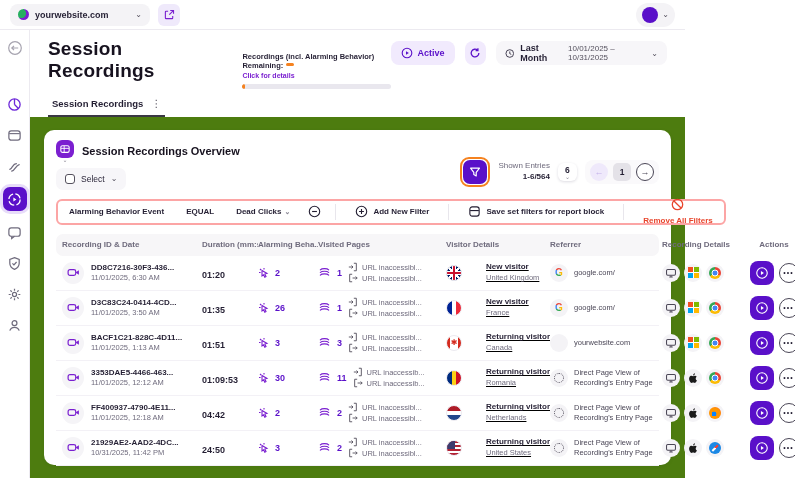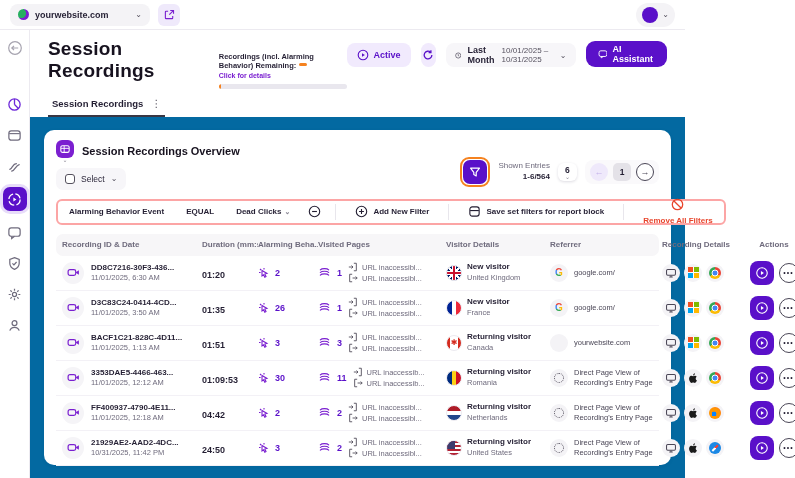--- a/index.html
+++ b/index.html
@@ -43,21 +43,21 @@
   .date-pill { display:flex; align-items:center; gap:6px; background:#f7f6f9; border-radius:8px; height:24px; padding:0 9px; cursor:pointer; }
   .date-preset { font-size:9px; font-weight:700; color:#241f33; }
   .date-range { font-size:8px; color:#55515e; }
   .ai-btn { display:flex; align-items:center; gap:5px; background:#5a10c9; color:#fff; font-size:9px; font-weight:700; height:26px; padding:0 12px; border-radius:9px; cursor:pointer; }
   .tabs-row { display:flex; align-items:center; margin-top:9px; }
   .tab { display:flex; align-items:center; gap:8px; padding:0 4px 6px 4px; border-bottom:2px solid #3a3744; cursor:pointer; }
   .tab-lbl { font-size:9.5px; font-weight:700; color:#241f33; }
   .kebab { font-size:10px; color:#55515e; cursor:pointer; }
 
   
-  .content { flex:1; background:#0369a1; padding:13px 14px; min-height:0; }
+  .content { flex:1; background:#4d7c0f; padding:13px 14px; min-height:0; }
   .card { background:#fff; border-radius:10px; box-shadow:0 1px 4px rgba(30,20,60,.07); padding:10px 12px; height:100%; }
   .card-title-row { display:flex; align-items:center; gap:8px; }
   .overview-ic-wrap { display:flex; flex-direction:column; align-items:center; }
   .overview-ic { width:18px; height:18px; border-radius:6px; background:#7b1fd0; display:flex; align-items:center; justify-content:center; }
   .tiny-chev { font-size:6px; color:#8a8794; line-height:4px; }
   .card-title { font-size:11px; font-weight:700; color:#17121f; }
   .card-sub-row { display:flex; align-items:center; margin-top:6px; }
   .select-pill { display:flex; align-items:center; gap:6px; background:#f7f6f9; border-radius:7px; height:22px; padding:0 9px; cursor:pointer; }
   .checkbox { width:10px; height:10px; border:1.3px solid #55515e; border-radius:3px; background:#fff; }
   .select-lbl { font-size:8.5px; color:#241f33; }
@@ -103,21 +103,21 @@
   .vid-circ { width:22px; height:22px; border-radius:50%; background:#f5f4f7; display:flex; align-items:center; justify-content:center; flex:0 0 auto; cursor:pointer; }
   .id-txt { line-height:1.3; min-width:0; }
   .rec-id { font-size:8px; font-weight:700; color:#241f33; white-space:nowrap; }
   .rec-date { font-size:7.5px; color:#6f6b7d; white-space:nowrap; }
   .dur { font-size:9px; font-weight:700; color:#241f33; }
   .count-cell { display:flex; align-items:center; gap:5px; color:#6d1fd0; }
   .count-val { font-size:9px; font-weight:700; color:#5a10c9; }
   .pages-cell { display:flex; align-items:center; gap:6px; }
   .urls { line-height:1.5; }
   .url-line { display:flex; align-items:center; gap:4px; font-size:7.5px; color:#6f6b7d; white-space:nowrap; }
-  .visitor-cell { display:flex; align-items:center; gap:5px; }
+  .visitor-cell { display:flex; align-items:center; gap:24px;text-decoration:underline; }
   .flag { width:16px; height:16px; border-radius:50%; flex:0 0 auto; border:1px solid #eceaf0; overflow:hidden; position:relative; }
   .v-txt { line-height:1.35; }
   .v-type { font-size:8px; font-weight:700; color:#241f33; white-space:nowrap; }
   .v-country { font-size:7.5px; color:#6f6b7d; white-space:nowrap; }
   .ref-cell { display:flex; align-items:center; gap:6px; }
   .fav-circ { width:18px; height:18px; border-radius:50%; background:#f4f3f6; display:flex; align-items:center; justify-content:center; flex:0 0 auto; }
   .ref-txt { font-size:7.5px; color:#4a4656; line-height:1.3; white-space:normal; }
   .det-cell { display:flex; align-items:center; gap:4px; }
   .det-circ { width:18px; height:18px; border-radius:50%; background:#f4f3f6; display:flex; align-items:center; justify-content:center; }
   .act-cell { display:flex; align-items:center; gap:5px; justify-content:center; }
@@ -264,27 +264,20 @@
                 </svg>
             </div>
             <div class="date-pill">
               <svg width="11" height="11" viewBox="0 0 14 14">
                   <circle cx="7" cy="7" r="5.6" fill="none" stroke="#241f33" stroke-width="1.2"></circle>
                   <path d="M7 4v3.2l2.2 1.2" fill="none" stroke="#241f33" stroke-width="1.2"></path>
                 </svg>
               <span class="date-preset">Last Month</span>
               <span class="date-range">10/01/2025 – 10/31/2025</span>
               <span class="chev">⌄</span>
-            </div>
-            <div class="ai-btn">
-              <svg width="12" height="12" viewBox="0 0 14 14">
-                  <rect x="1.5" y="2.5" width="11" height="8" rx="2.5" fill="none" stroke="#fff" stroke-width="1.3"></rect>
-                  <path d="M4.5 10.5v2l3-2" fill="none" stroke="#fff" stroke-width="1.3"></path>
-                </svg>
-              <span>AI Assistant</span>
             </div>
           </div>
         </div>
         <div class="tabs-row">
           <div class="tab">
             <span class="tab-lbl">Session Recordings</span>
             <span class="kebab">⋮</span>
           </div>
         </div>
       </div>

